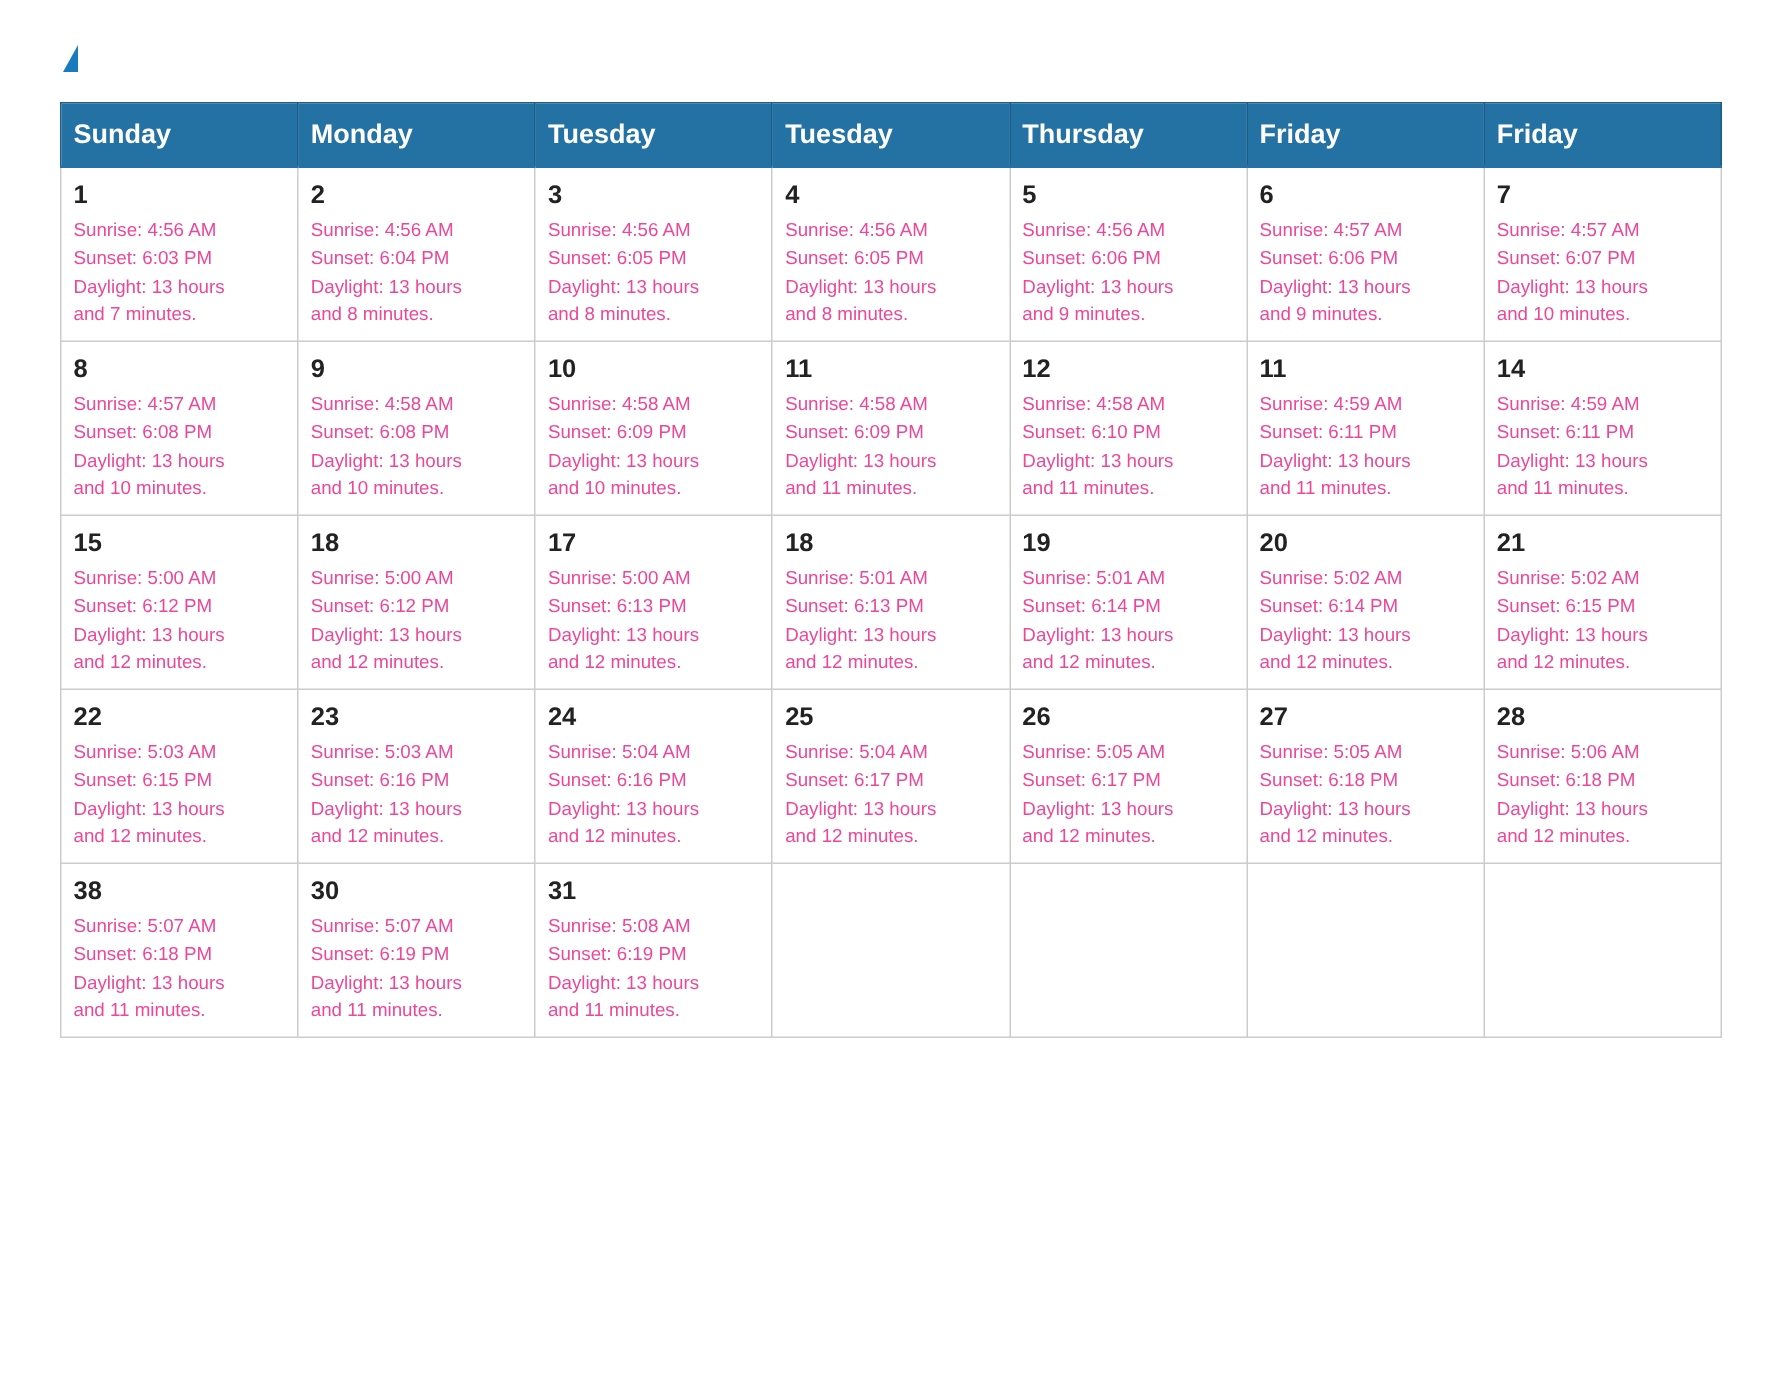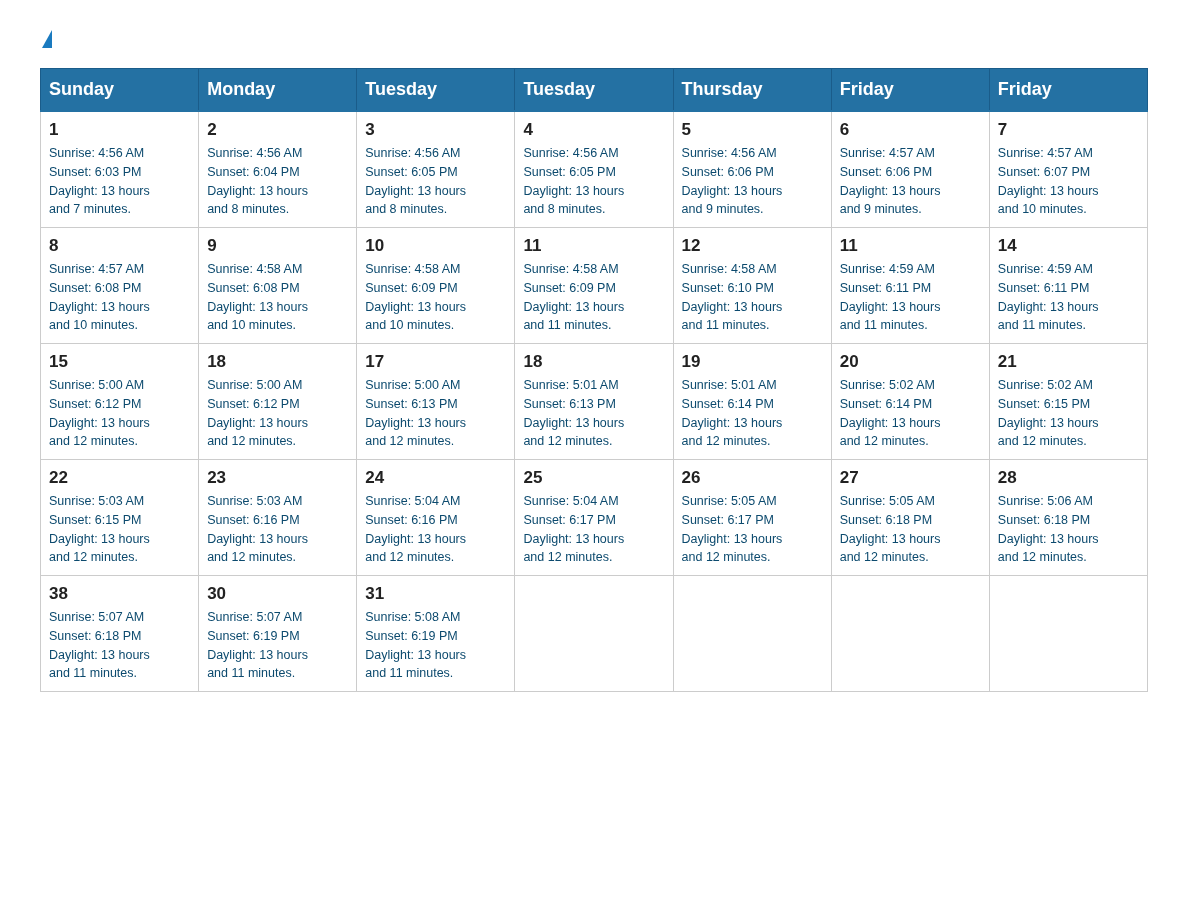--- a/index.html
+++ b/index.html
@@ -81,21 +81,21 @@
     .day-number {
       font-size: 17px;
       font-weight: bold;
       color: #222;
       display: block;
       margin-bottom: 4px;
     }
     .day-info {
       font-size: 12.5px;
       line-height: 1.5;
-      color: #0c4a6e;
+      color: #ec4899;
     }
     .empty-cell {
       background: #fff;
     }
   </style>
 </head>
 <body>
 
 <div class="header">
   <div class="logo">

